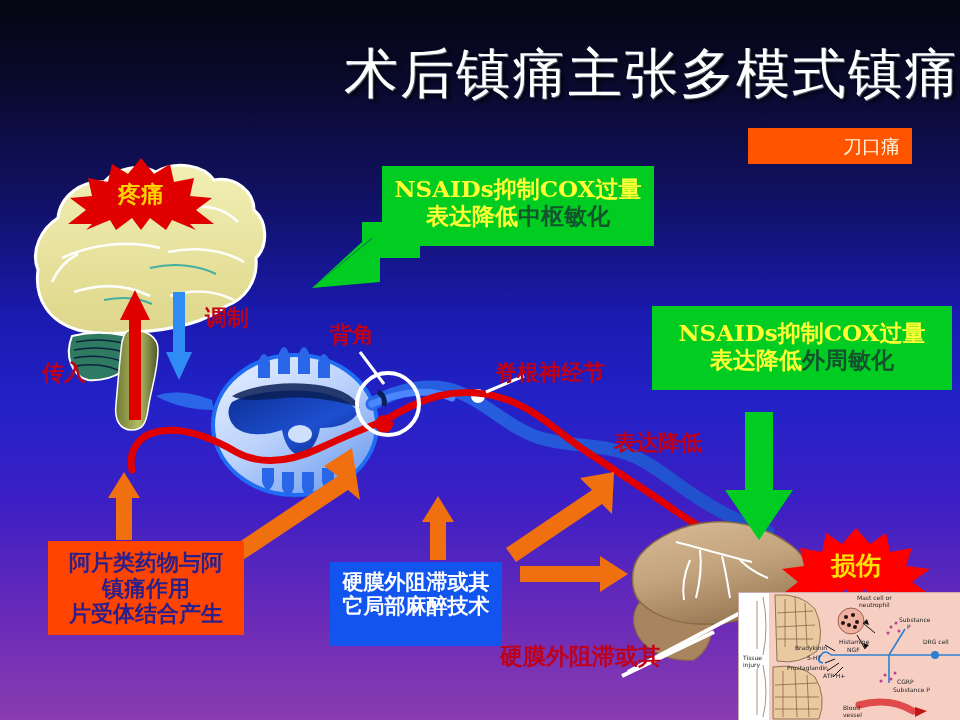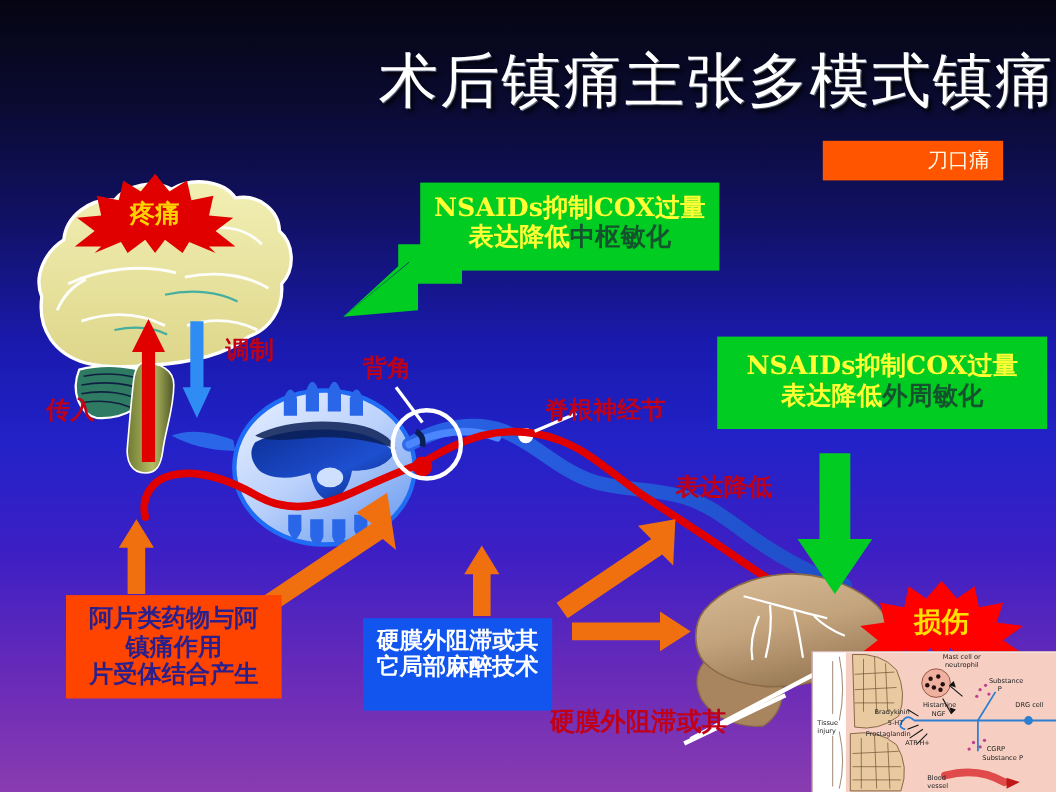--- a/index.html
+++ b/index.html
@@ -292,21 +292,21 @@
     </div>
   </div>
 
   <div class="box box-green" style="left:652px;top:306px;width:300px;height:84px;padding-top:14px;">
     <div>NSAIDs抑制COX过量</div>
     <div>
       <span>表达降低</span><span class="hl">外周敏化</span>
     </div>
   </div>
 
-  <div class="box box-orange" style="left:60px;top:541px;width:196px;height:94px;padding-top:9px;">
+  <div class="box box-orange" style="left:48px;top:541px;width:196px;height:94px;padding-top:9px;">
     <div>阿片类药物与阿</div>
     <div>镇痛作用</div>
     <div>片受体结合产生</div>
   </div>
 
   <div class="box box-blue" style="left:330px;top:562px;width:172px;height:84px;padding-top:8px;">
     <div>硬膜外阻滞或其</div>
     <div>它局部麻醉技术</div>
   </div>
 

